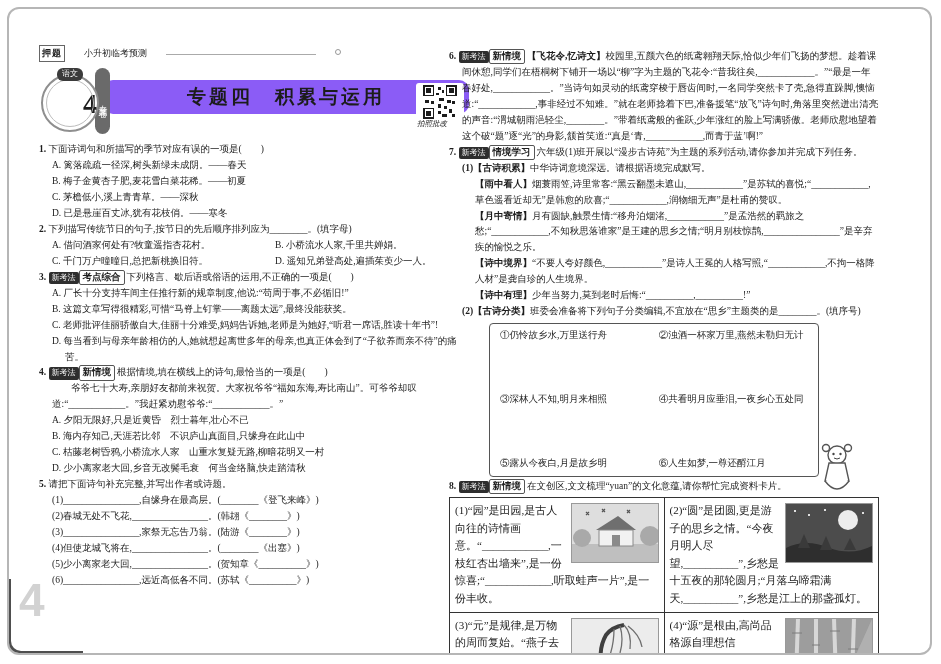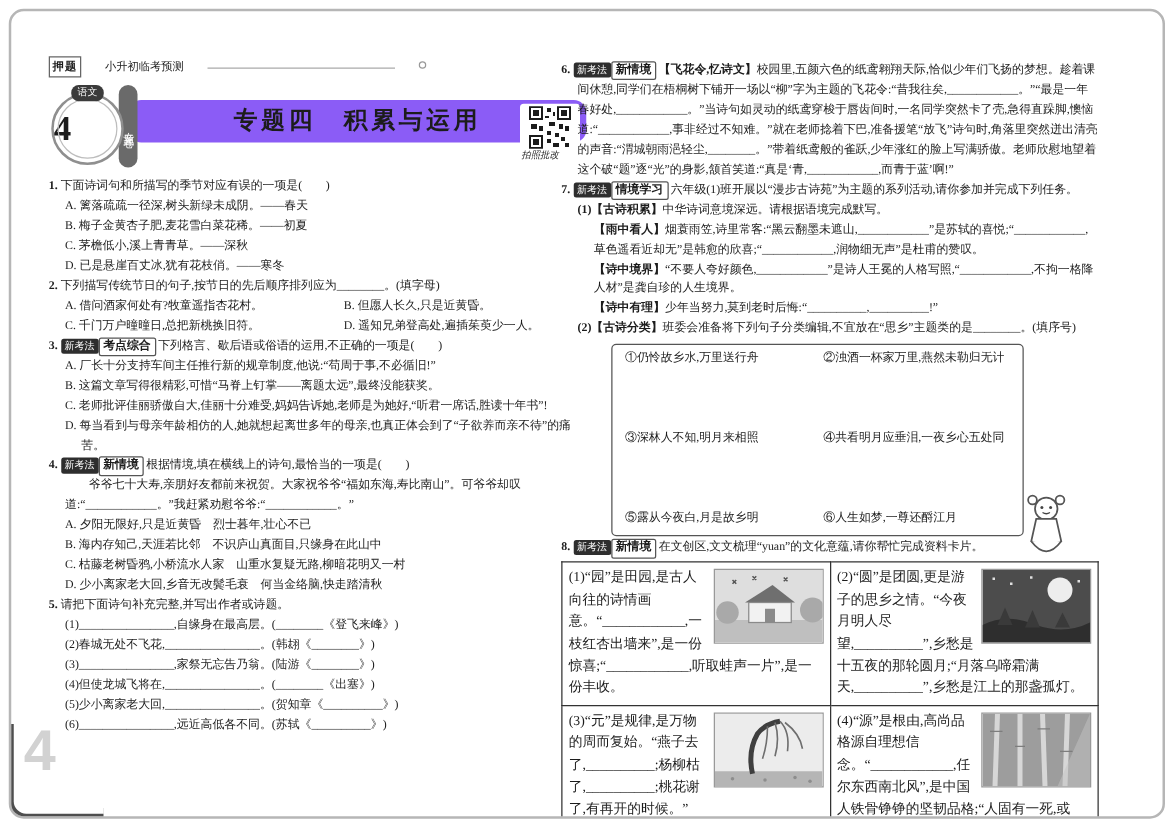--- a/index.html
+++ b/index.html
@@ -15,21 +15,21 @@
   .col.left  { left:30px; }
   .col.right { left:440px; top:40px; }
 
   
   .series-row { display:flex; align-items:center; gap:19px; font-size:9px; }
   .logo-box { border:1px solid #666; padding:0 2px; font-weight:bold; letter-spacing:1px; }
   .series-rule { flex:0 0 150px; border-top:1px solid #aaa; margin-top:2px; }
   .pin-dot { width:4px; height:4px; border:1px solid #999; border-radius:50%; margin-top:-4px; }
   .emblem-row { position:relative; margin-top:10px; height:62px; }
   .circle { position:absolute; left:2px; top:2px; width:54px; height:54px; border:2px solid #8f8f8f; border-radius:50%;
-            background:#fff; z-index:3; display:flex; align-items:center; justify-content:flex-start; }
+            background:#fff; z-index:3; display:flex; align-items:center; justify-content:flex-end; }
   .circle::after { content:""; position:absolute; inset:3px; border:1px solid #bdbdbd; border-radius:50%; }
   .bignum { font-size:28px; font-weight:bold; }
   .subject-pill { position:absolute; top:-8px; left:50%; transform:translateX(-50%); background:#3b3b3b; color:#fff;
             font-size:8px; line-height:1.3; padding:1px 5px; border-radius:6px; white-space:nowrap; z-index:4;
             font-family:"Liberation Sans","DejaVu Sans",sans-serif; }
   .tab-pill { position:absolute; left:56px; top:-4px; width:15px; height:66px; background:#6a6a6a; color:#fff;
             border-radius:8px; z-index:2; writing-mode:vertical-rl; text-orientation:upright;
             display:flex; align-items:center; justify-content:center; font-size:9px; letter-spacing:2px;
             font-family:"Liberation Sans","DejaVu Sans",sans-serif; }
   .banner { position:absolute; left:64px; right:0; top:8px; height:34px; background:#8b5cf6; border-radius:10px;
@@ -131,21 +131,21 @@
 
     <p class="q"><b class="qnum">1.</b> <span>下面诗词句和所描写的季节对应有误的一项是(　　)</span></p>
     <p class="opt"><span>A. 篱落疏疏一径深,树头新绿未成阴。——春天</span></p>
     <p class="opt"><span>B. 梅子金黄杏子肥,麦花雪白菜花稀。——初夏</span></p>
     <p class="opt"><span>C. 茅檐低小,溪上青青草。——深秋</span></p>
     <p class="opt"><span>D. 已是悬崖百丈冰,犹有花枝俏。——寒冬</span></p>
 
     <p class="q"><b class="qnum">2.</b> <span>下列描写传统节日的句子,按节日的先后顺序排列应为________。(填字母)</span></p>
     <div class="opt2">
       <p><span>A. 借问酒家何处有?牧童遥指杏花村。</span></p>
-      <p><span>B. 但愿人长久,只是近黄昏。</span></p>
+      <p><span>B. 小桥流水人家,千里共婵娟。</span></p>
       <p><span>C. 千门万户曈曈日,总把新桃换旧符。</span></p>
       <p><span>D. 遥知兄弟登高处,遍插茱萸少一人。</span></p>
     </div>
 
     <p class="q"><b class="qnum">3.</b> <span class="bdark">新考法</span><span class="bbox">考点综合</span><span>下列格言、歇后语或俗语的运用,不正确的一项是(　　)</span></p>
     <p class="opt"><span>A. 厂长十分支持车间主任推行新的规章制度,他说:“苟周于事,不必循旧!”</span></p>
     <p class="opt"><span>B. 这篇文章写得很精彩,可惜“马脊上钉掌——离题太远”,最终没能获奖。</span></p>
     <p class="opt"><span>C. 老师批评佳丽骄傲自大,佳丽十分难受,妈妈告诉她,老师是为她好,“听君一席话,胜读十年书”!</span></p>
     <p class="opt"><span>D. 每当看到与母亲年龄相仿的人,她就想起离世多年的母亲,也真正体会到了“子欲养而亲不待”的痛苦。</span></p>
 
@@ -165,20 +165,21 @@
     <p class="item">(6)________________,远近高低各不同。(苏轼《__________》)</p>
   </div>
 
   <div class="col right">
 
     <p class="q"><b class="qnum">6.</b> <span class="bdark">新考法</span><span class="bbox">新情境</span><b>【飞花令,忆诗文】</b><span>校园里,五颜六色的纸鸢翱翔天际,恰似少年们飞扬的梦想。趁着课间休憩,同学们在梧桐树下铺开一场以“柳”字为主题的飞花令:“昔我往矣,____________。”“最是一年春好处,____________。”当诗句如灵动的纸鸢穿梭于唇齿间时,一名同学突然卡了壳,急得直跺脚,懊恼道:“____________,事非经过不知难。”就在老师捻着下巴,准备援笔“放飞”诗句时,角落里突然迸出清亮的声音:“渭城朝雨浥轻尘,________。”带着纸鸢般的雀跃,少年涨红的脸上写满骄傲。老师欣慰地望着这个破“题”逐“光”的身影,颔首笑道:“真是‘青,____________,而青于蓝’啊!”</span></p>
 
     <p class="q"><b class="qnum">7.</b> <span class="bdark">新考法</span><span class="bbox">情境学习</span><span>六年级(1)班开展以“漫步古诗苑”为主题的系列活动,请你参加并完成下列任务。</span></p>
     <p class="part"><b class="plabel">(1)【古诗积累】</b><span>中华诗词意境深远。请根据语境完成默写。</span></p>
     <p class="sub"><b>【雨中看人】</b><span>烟蓑雨笠,诗里常客:“黑云翻墨未遮山,____________”是苏轼的喜悦;“____________,草色遥看近却无”是韩愈的欣喜;“____________,润物细无声”是杜甫的赞叹。</span></p>
+    <p class="sub"><b>【月中寄情】</b><span>月有圆缺,触景生情:“移舟泊烟渚,____________”是孟浩然的羁旅之愁;“____________,不知秋思落谁家”是王建的思乡之情;“明月别枝惊鹊,________________”是辛弃疾的愉悦之乐。</span></p>
     <p class="sub"><b>【诗中境界】</b><span>“不要人夸好颜色,____________”是诗人王冕的人格写照,“____________,不拘一格降人材”是龚自珍的人生境界。</span></p>
     <p class="sub"><b>【诗中有理】</b><span>少年当努力,莫到老时后悔:“__________,__________!”</span></p>
     <p class="part"><b class="plabel">(2)【古诗分类】</b><span>班委会准备将下列句子分类编辑,不宜放在“思乡”主题类的是________。(填序号)</span></p>
 
     <div class="box-wrap">
       <div class="idiom-box">
         <span>①仍怜故乡水,万里送行舟</span>
         <span>②浊酒一杯家万里,燕然未勒归无计</span>
         <span>③深林人不知,明月来相照</span>
         <span>④共看明月应垂泪,一夜乡心五处同</span>

